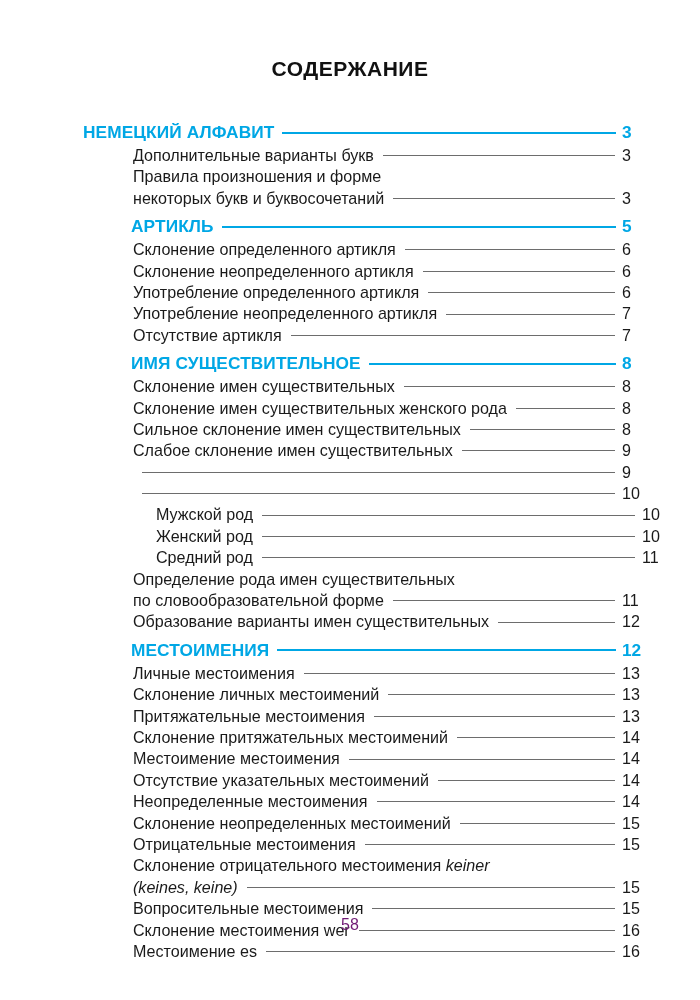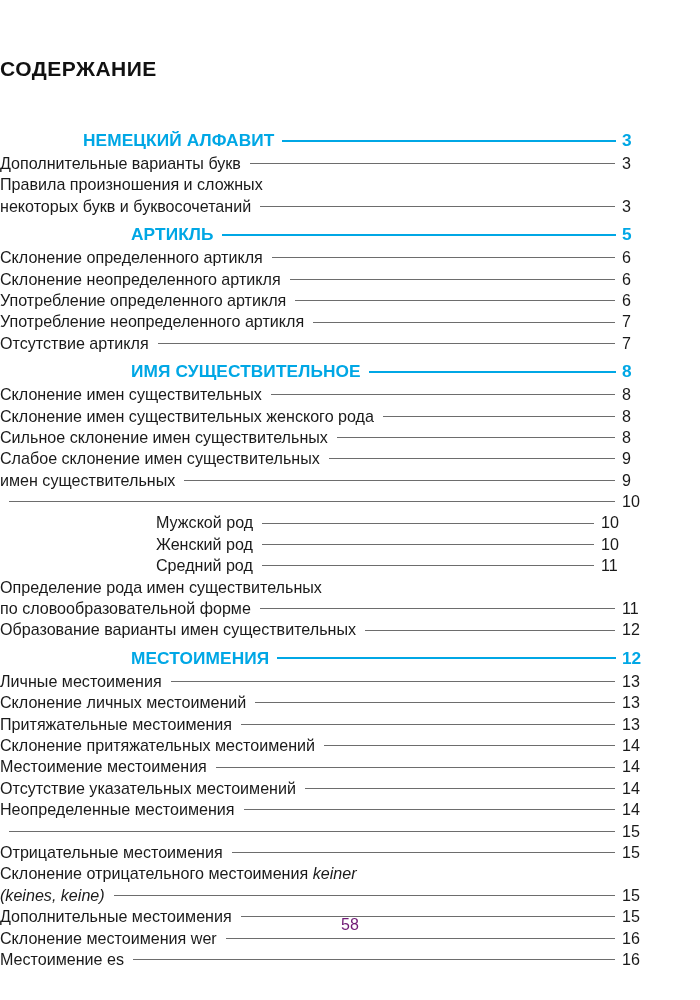--- a/index.html
+++ b/index.html
@@ -19,21 +19,21 @@
 
   .page {
     position: relative;
     width: 700px;
     height: 1000px;
     box-sizing: border-box;
     padding: 0;
   }
 
   .doc-title {
-    text-align: left;
+    text-align: center;
     font-size: 21px;
     font-weight: bold;
     letter-spacing: 0.5px;
     color: #111111;
     margin: 0;
     padding-top: 57px;
   }
 
   .toc {
     margin: 0;
@@ -117,32 +117,33 @@
     right: 6px;
   }
   .lvl1 .page-num {
     color: #00a7e5;
     font-weight: bold;
     font-size: 17.3px;
   }
 
   
   .lvl2 > .row {
+    padding-left: 133px;
     padding-right: 40px;
   }
 
   
   .lvl3 > .row {
     padding-left: 156px;
-    padding-right: 61px;
+    padding-right: 20px;
   }
 
   
   .gap-before {
-    margin-top: 20px;
+    margin-top: 12px;
   }
   .gap-before-big {
     margin-top: 5px;
     margin-left: 48px;
   }
 
   em {
   }
 
   .folio {
@@ -172,21 +173,21 @@
       </div>
       <div class="toc-entry lvl2">
         <div class="row">
           <span class="label">Дополнительные варианты букв</span>
           <span class="leader"></span>
           <span class="page-num">3</span>
         </div>
       </div>
       <div class="toc-entry lvl2">
         <div class="row">
-          <span class="label">Правила произношения и сложных</span>
+          <span class="label">Правила произношения и форме</span>
           <span class="leader empty"></span>
           <span class="page-num"></span>
         </div>
         <div class="row">
           <span class="label">некоторых букв и буквосочетаний</span>
           <span class="leader"></span>
           <span class="page-num">3</span>
         </div>
       </div>
       <div class="toc-entry lvl1 gap-before-big">
@@ -261,21 +262,20 @@
       </div>
       <div class="toc-entry lvl2">
         <div class="row">
           <span class="label">Слабое склонение имен существительных</span>
           <span class="leader"></span>
           <span class="page-num">9</span>
         </div>
       </div>
       <div class="toc-entry lvl2">
         <div class="row">
-          <span class="label">имен существительных</span>
           <span class="leader"></span>
           <span class="page-num">9</span>
         </div>
       </div>
       <div class="toc-entry lvl2">
         <div class="row">
           <span class="leader"></span>
           <span class="page-num">10</span>
         </div>
       </div>
@@ -370,20 +370,21 @@
       </div>
       <div class="toc-entry lvl2">
         <div class="row">
           <span class="label">Неопределенные местоимения</span>
           <span class="leader"></span>
           <span class="page-num">14</span>
         </div>
       </div>
       <div class="toc-entry lvl2">
         <div class="row">
+          <span class="label">Склонение неопределенных местоимений</span>
           <span class="leader"></span>
           <span class="page-num">15</span>
         </div>
       </div>
       <div class="toc-entry lvl2">
         <div class="row">
           <span class="label">Отрицательные местоимения</span>
           <span class="leader"></span>
           <span class="page-num">15</span>
         </div>
@@ -395,21 +396,21 @@
           <span class="page-num"></span>
         </div>
         <div class="row">
           <span class="label"><em>(keines, keine)</em></span>
           <span class="leader"></span>
           <span class="page-num">15</span>
         </div>
       </div>
       <div class="toc-entry lvl2">
         <div class="row">
-          <span class="label">Дополнительные местоимения</span>
+          <span class="label">Вопросительные местоимения</span>
           <span class="leader"></span>
           <span class="page-num">15</span>
         </div>
       </div>
       <div class="toc-entry lvl2">
         <div class="row">
           <span class="label">Склонение местоимения wer</span>
           <span class="leader"></span>
           <span class="page-num">16</span>
         </div>

